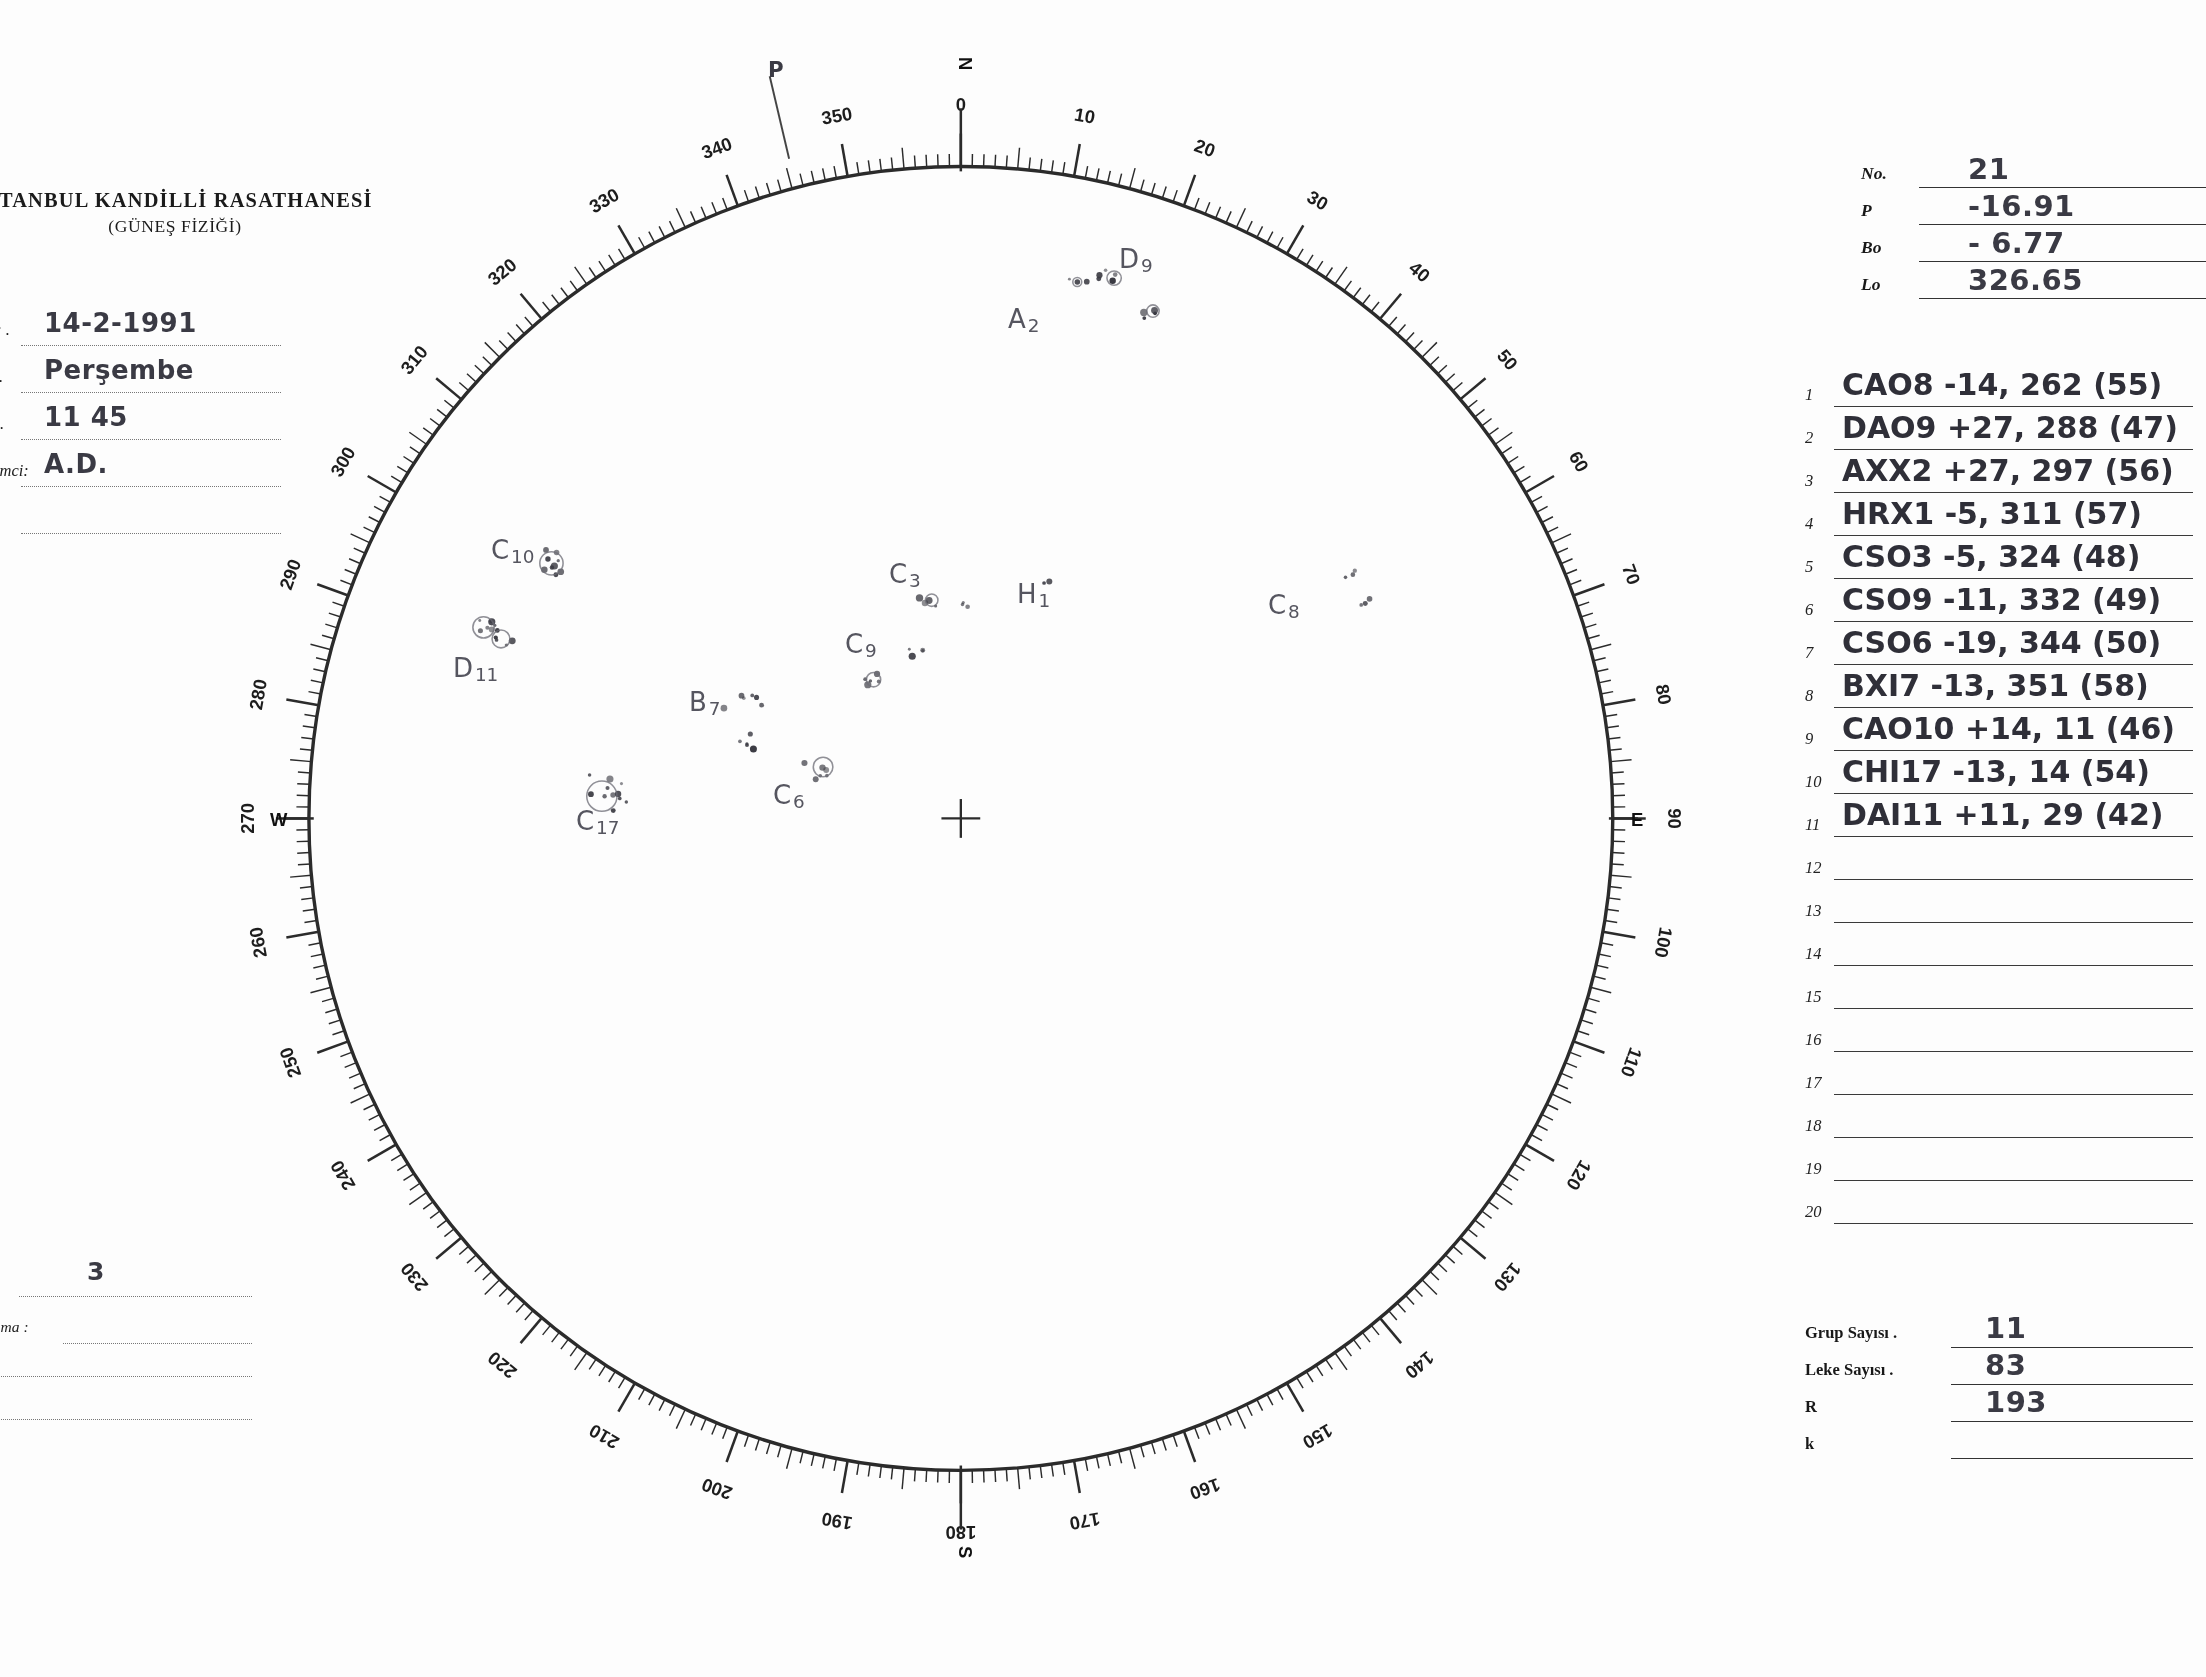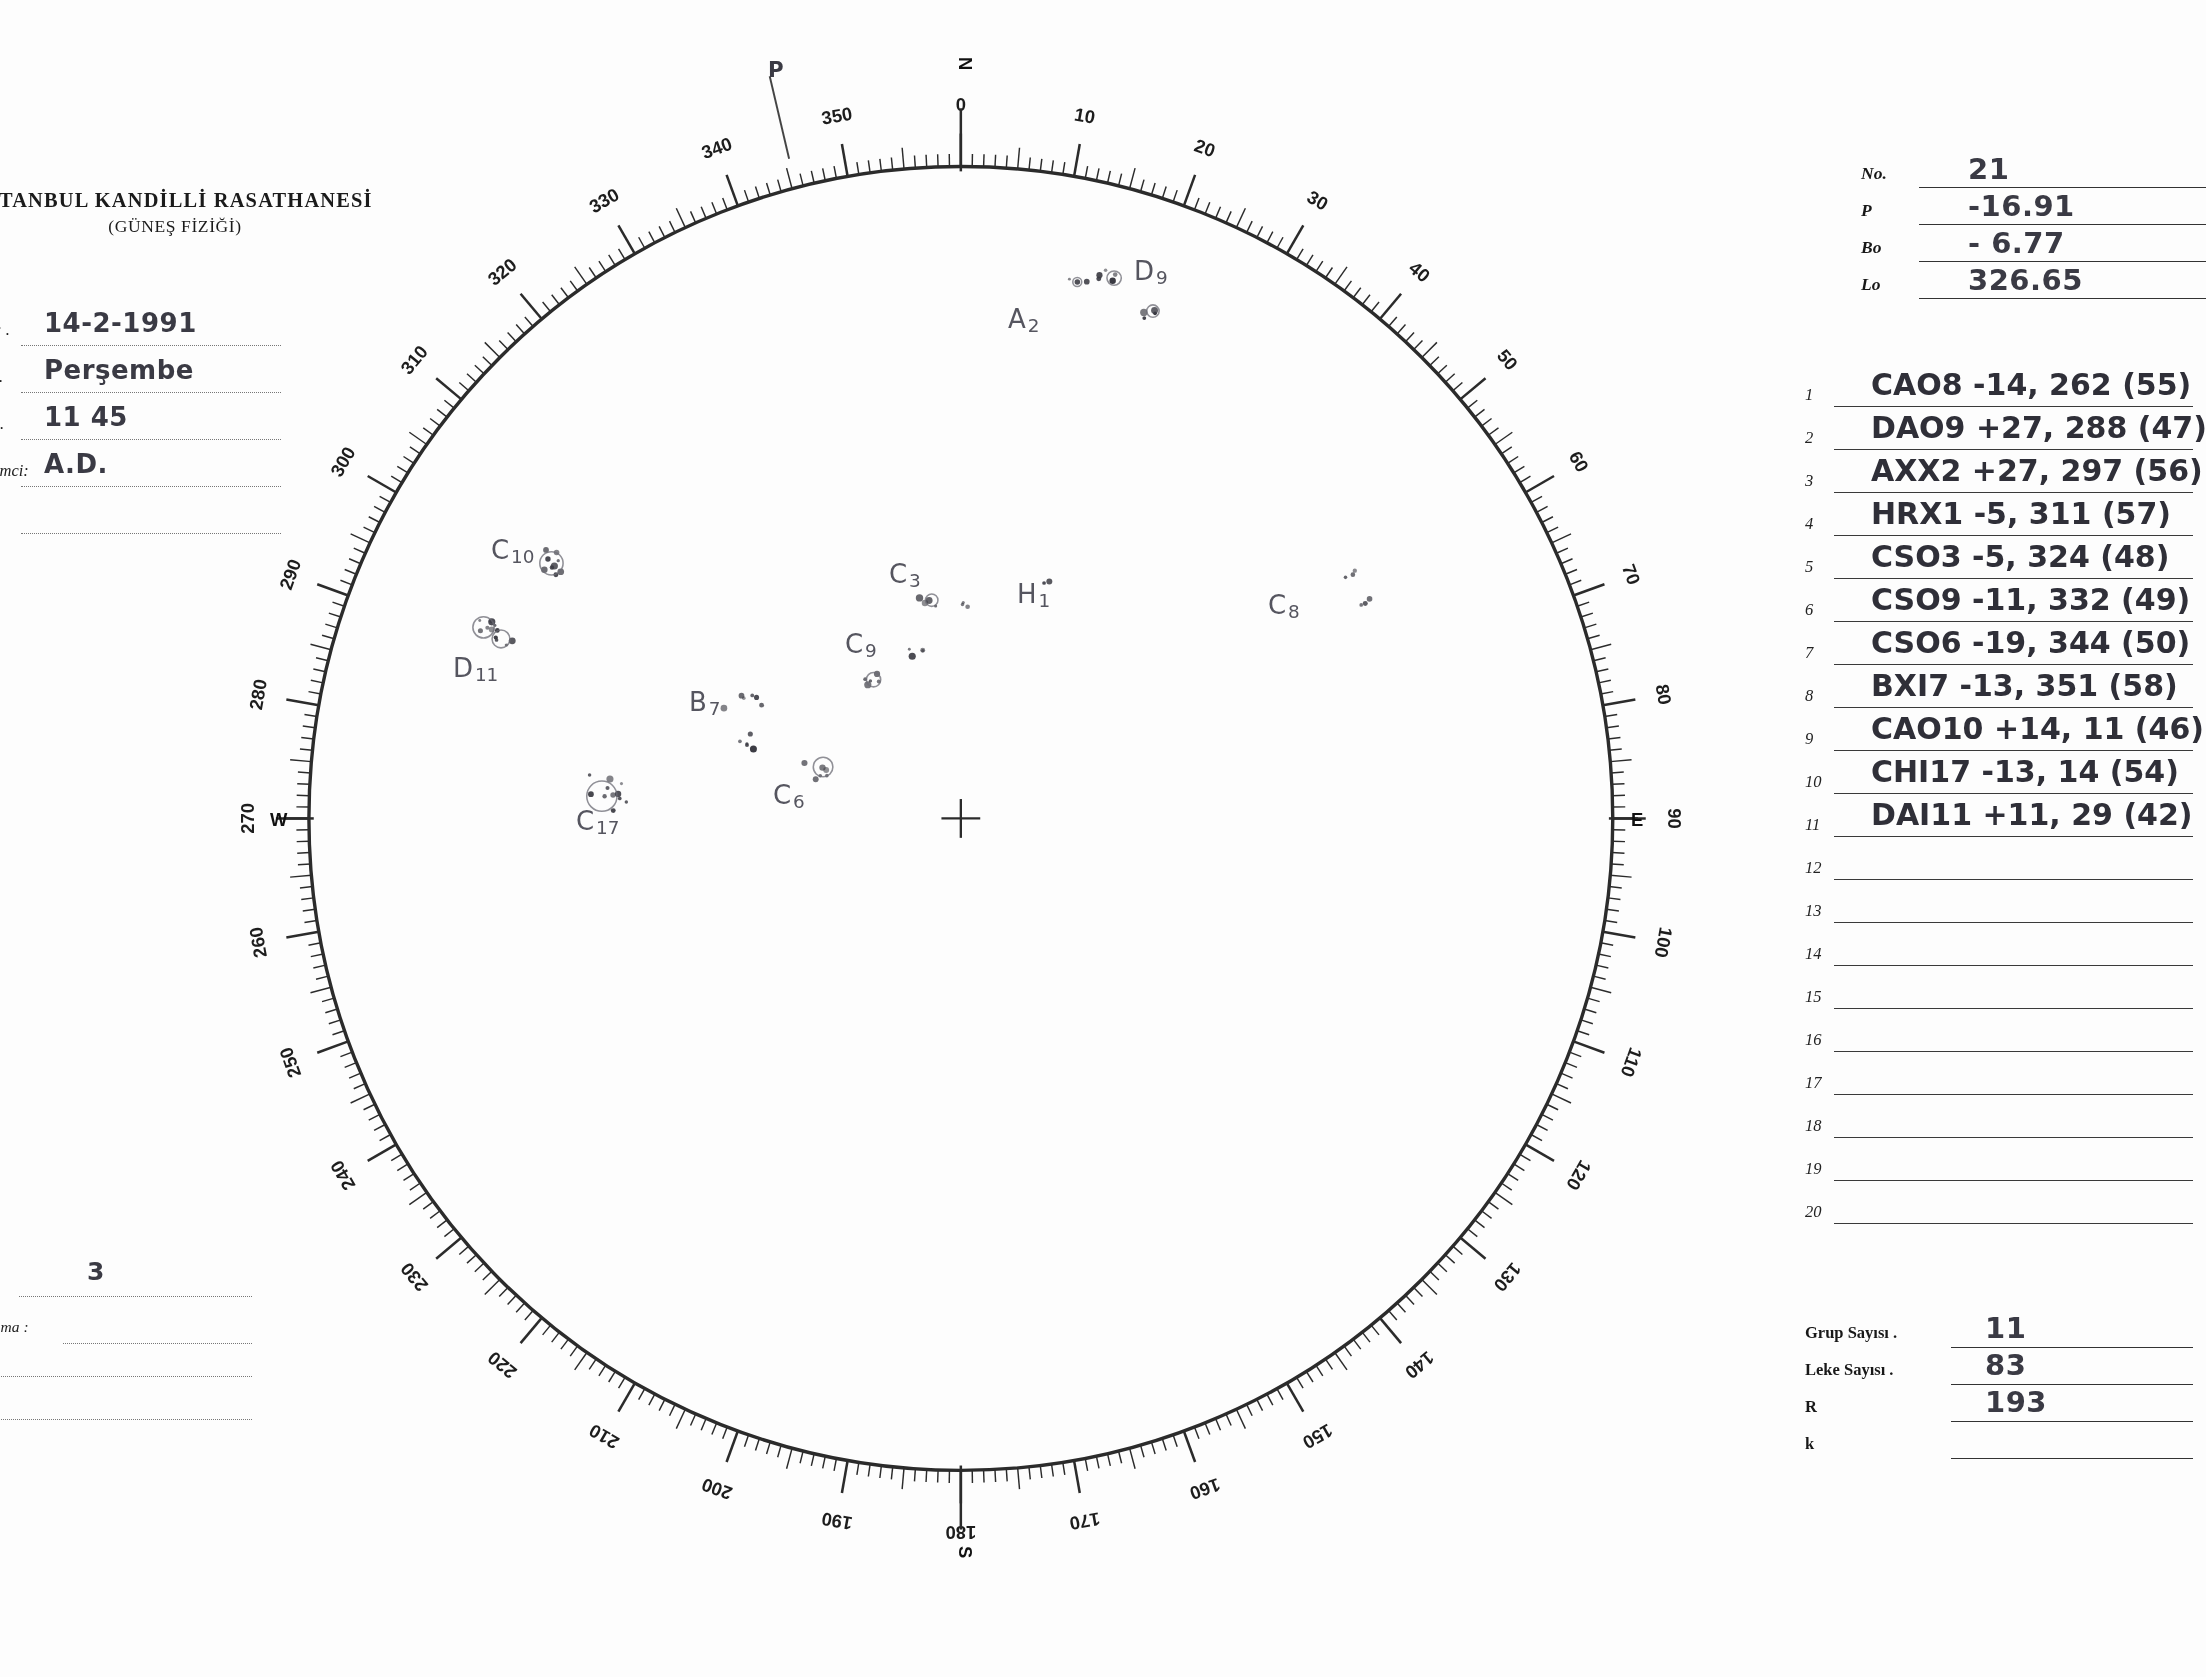--- a/index.html
+++ b/index.html
@@ -177,21 +177,20 @@
     right: 0;
     top: 37px;
     border-bottom: 1.4px solid #3a3a3a;
   }
   .spot-txt {
     position: absolute;
     left: 37px;
     top: -1.9px;
     font-size: 30px;
     white-space: nowrap;
-    margin-left: 29px;
   }
 
   
   #totals {
     position: absolute;
     left: 1805px;
     top: 1315px;
     width: 388px;
   }
   .tot-row { position: relative; height: 37px; }
@@ -816,21 +815,21 @@
         </g>
     </svg>
 
     <div class="cardinal" style="left:713px;top:9.7px;writing-mode:vertical-rl;">N</div>
     <div class="cardinal" style="left:713px;top:1499px;writing-mode:vertical-rl;">S</div>
     <div class="cardinal" style="left:29px;top:762px;">W</div>
     <div class="cardinal" style="left:1390px;top:762px;">E</div>
     <div class="hand" style="position:absolute;left:527px;top:9.7px;font-size:21.3px;">P</div>
 
     <div id="group-labels">
-        <div class="grp-label" style="left: 878px; top: 209px; margin-left: 15px;"><span>D</span><sub>9</sub></div>
+        <div class="grp-label" style="left: 878px; top: 197px;"><span>D</span><sub>9</sub></div>
         <div class="grp-label" style="left: 767px; top: 257px;"><span>A</span><sub>2</sub></div>
         <div class="grp-label" style="left: 250px; top: 488px;"><span>C</span><sub>10</sub></div>
         <div class="grp-label" style="left: 648px; top: 512px;"><span>C</span><sub>3</sub></div>
         <div class="grp-label" style="left: 776px; top: 532px;"><span>H</span><sub>1</sub></div>
         <div class="grp-label" style="left: 1027px; top: 543px;"><span>C</span><sub>8</sub></div>
         <div class="grp-label" style="left: 604px; top: 582px;"><span>C</span><sub>9</sub></div>
         <div class="grp-label" style="left: 212px; top: 606px;"><span>D</span><sub>11</sub></div>
         <div class="grp-label" style="left: 448px; top: 640px;"><span>B</span><sub>7</sub></div>
         <div class="grp-label" style="left: 532px; top: 733px;"><span>C</span><sub>6</sub></div>
         <div class="grp-label" style="left: 335px; top: 759px;"><span>C</span><sub>17</sub></div>

